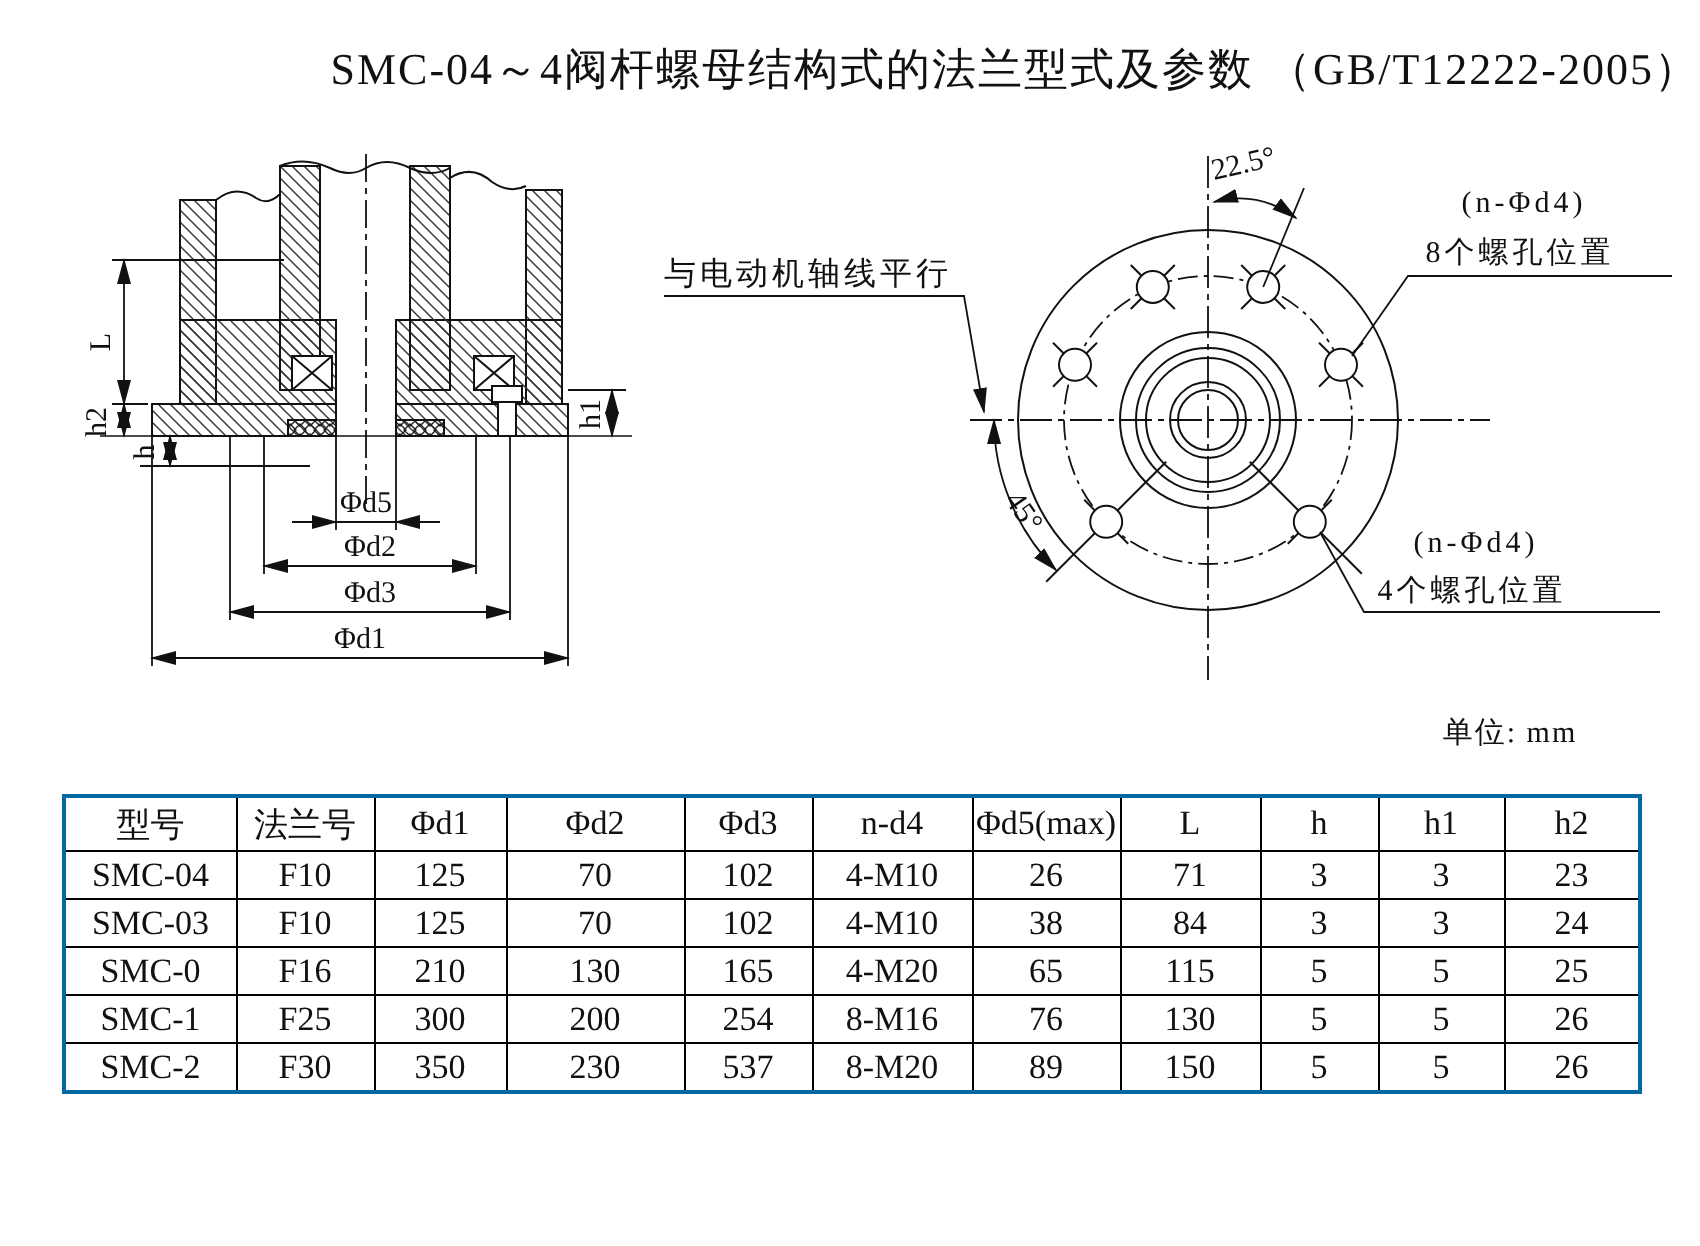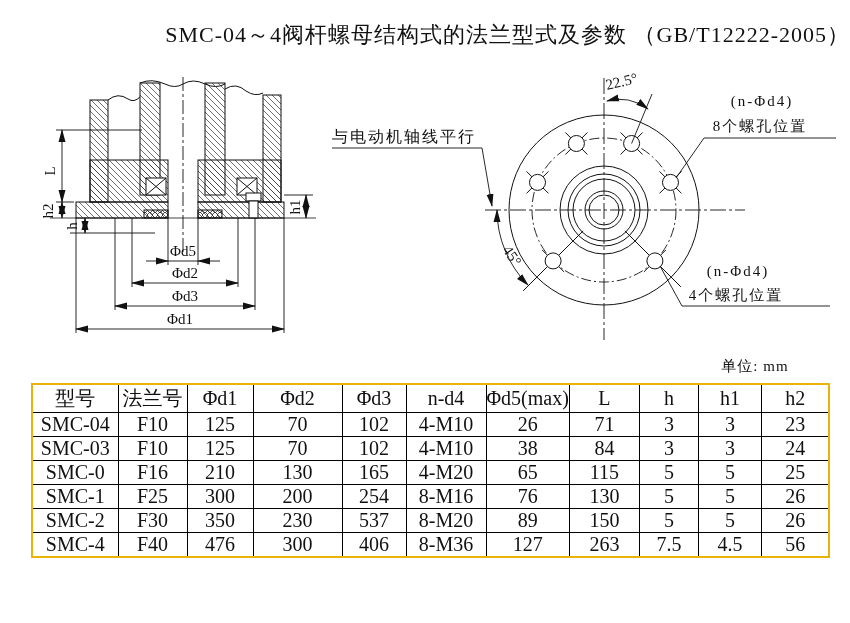--- a/index.html
+++ b/index.html
@@ -9,22 +9,22 @@
   }
   .abs{position:absolute;}
   #title{
     top:20px;left:0;width:850px;text-align:right;
     font-size:22px;letter-spacing:1px;white-space:nowrap;
   }
   #unit-note{
     top:357px;left:690px;width:130px;text-align:center;font-size:15px;letter-spacing:1px;
   }
   #flange-table{
-    top:383px;left:31px;border-collapse:collapse;table-layout:fixed;
-    font-size:20px;border:2px solid #eab308;
+    top:397px;left:31px;border-collapse:collapse;table-layout:fixed;
+    font-size:17px;border:2px solid #0369a1;
   }
   #flange-table th,#flange-table td{
     border:1px solid #000;text-align:center;padding:0;
     font-weight:normal;white-space:nowrap;overflow:hidden;
   }
   #flange-table th{height:26px;}
   #flange-table td{height:23px;}
   svg text{fill:#111;font-family:"Liberation Serif", serif;}
   .cjk{letter-spacing:2px;}
 </style>
@@ -284,27 +284,14 @@
         <td>350</td>
         <td>230</td>
         <td>537</td>
         <td>8-M20</td>
         <td>89</td>
         <td>150</td>
         <td>5</td>
         <td>5</td>
         <td>26</td>
       </tr>
-      <tr>
-        <td>SMC-4</td>
-        <td>F40</td>
-        <td>476</td>
-        <td>300</td>
-        <td>406</td>
-        <td>8-M36</td>
-        <td>127</td>
-        <td>263</td>
-        <td>7.5</td>
-        <td>4.5</td>
-        <td>56</td>
-      </tr>
     </tbody>
 </table>
 
 </body></html>

